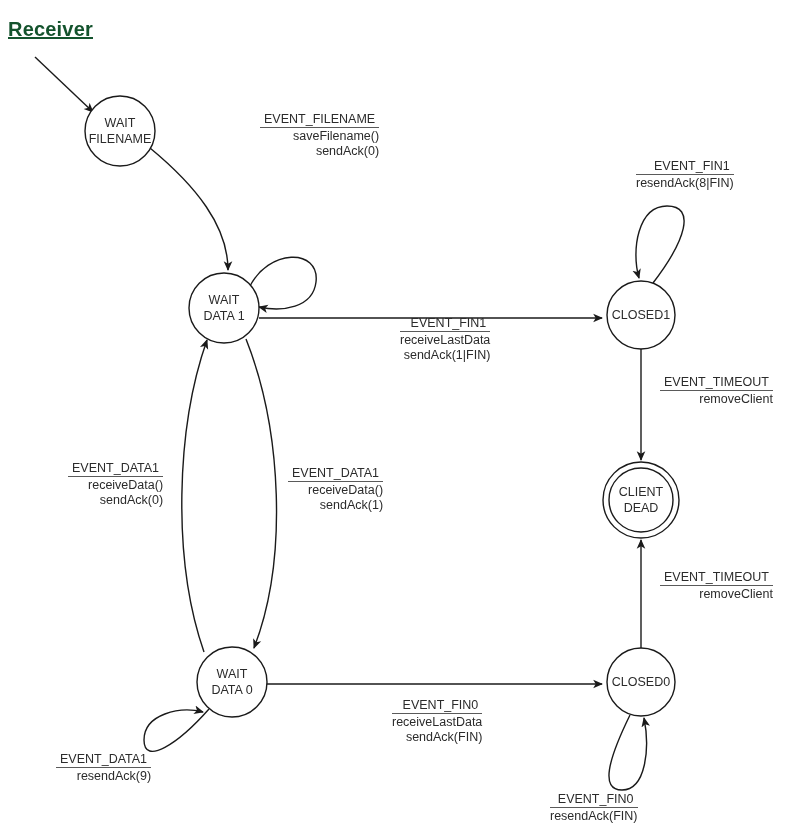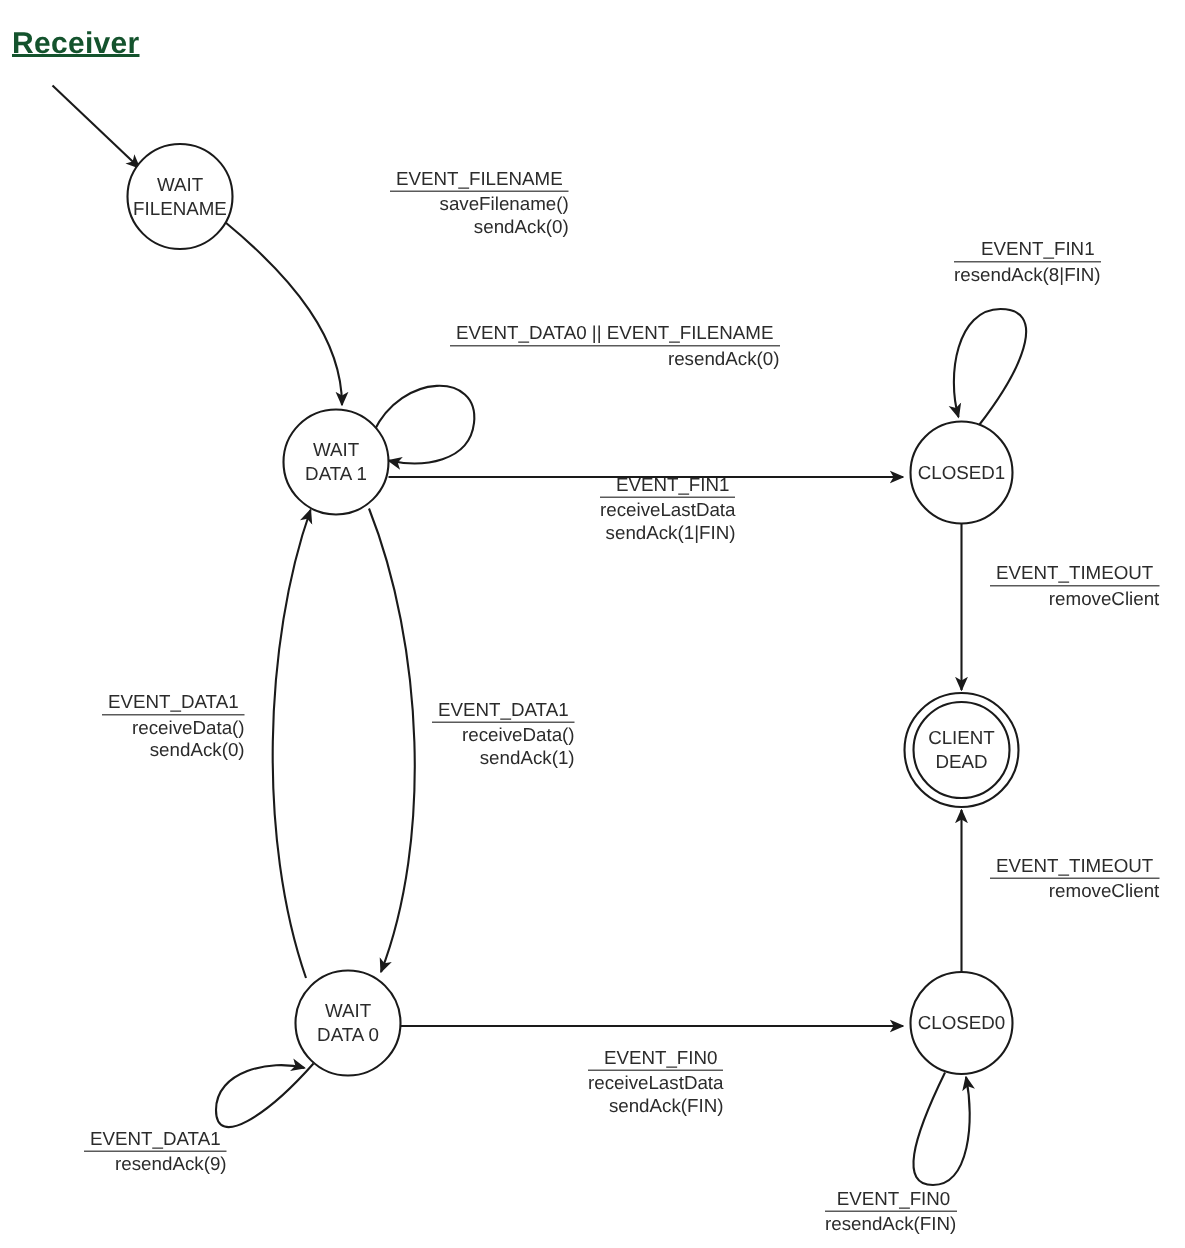--- a/index.html
+++ b/index.html
@@ -151,26 +151,20 @@
   </svg>
 
   <div class="lbl" style="left:260px; top:112px;">
     <span class="evt">EVENT_FILENAME</span>
     <span class="acts">
       <span>saveFilename()</span>
       <span>sendAck(0)</span>
     </span>
   </div>
 
-  <div class="lbl" style="left:300px; top:215px;">
-    <span class="evt">EVENT_DATA0 || EVENT_FILENAME</span>
-    <span class="acts">
-      <span>resendAck(0)</span>
-    </span>
-  </div>
 
   <div class="lbl" style="left:400px; top:316px;">
     <span class="evt">EVENT_FIN1</span>
     <span class="acts">
       <span>receiveLastData</span>
       <span>sendAck(1|FIN)</span>
     </span>
   </div>
 
   <div class="lbl" style="left:636px; top:159px;">

